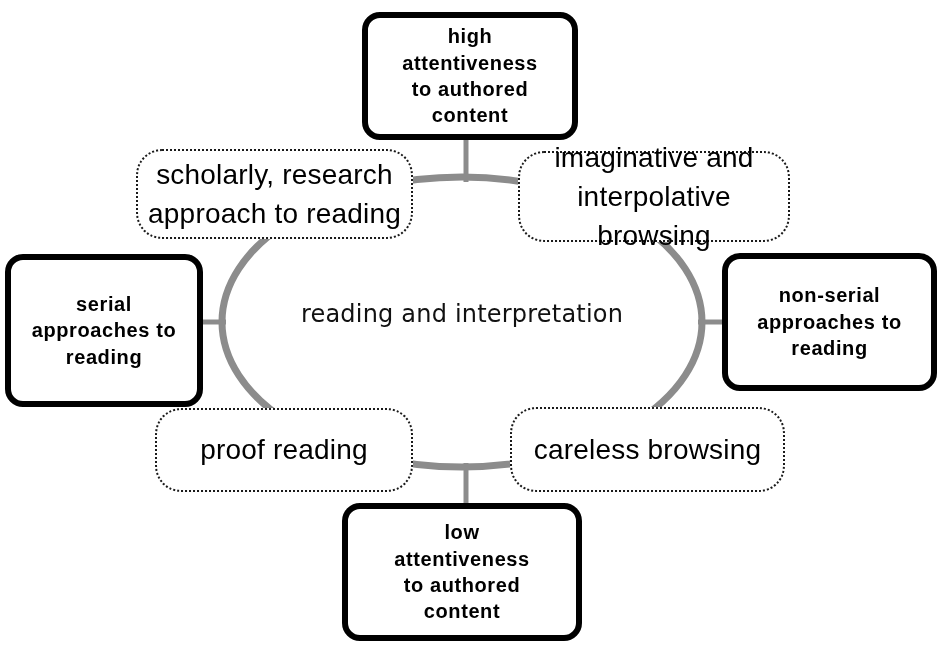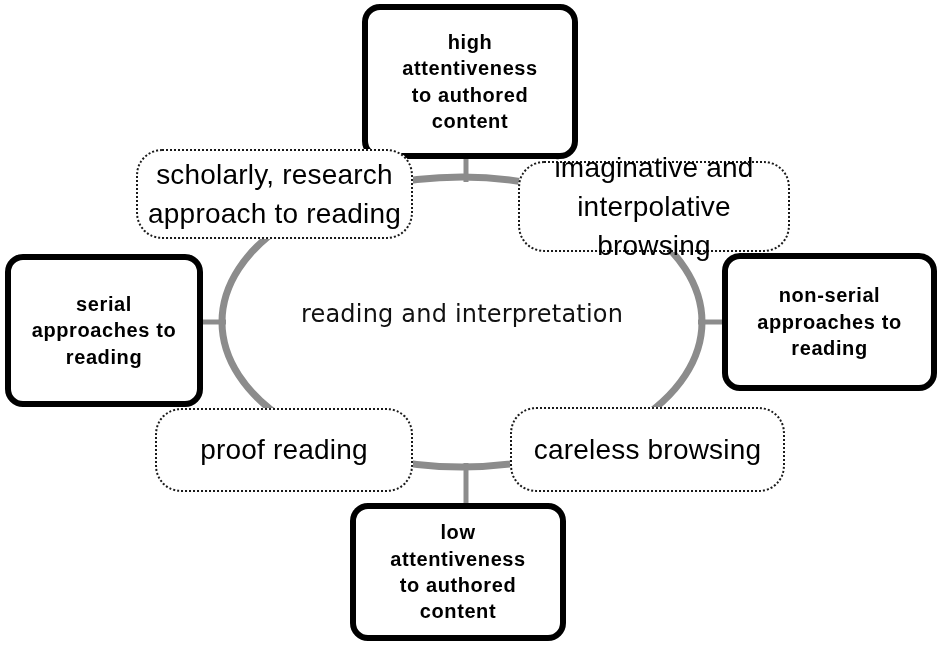--- a/index.html
+++ b/index.html
@@ -68,26 +68,26 @@
     left: 262px;
     top: 300px;
     width: 400px;
     text-align: center;
     font-family: "DejaVu Sans", sans-serif;
     font-size: 24px;
     color: #111111;
     letter-spacing: 0.2px;
   }
   
-  #node-top       { left: 362px; top: 4px;   width: 216px; height: 155px; }
-  #node-bottom    { left: 350px; top: 503px; width: 216px; height: 138px; }
+  #node-top       { left: 362px; top: 12px;   width: 216px; height: 128px; }
+  #node-bottom    { left: 342px; top: 503px; width: 240px; height: 138px; }
   #node-left      { left: 5px;   top: 254px; width: 198px; height: 153px; }
   #node-right     { left: 722px; top: 253px; width: 215px; height: 138px; }
   #node-q-tl      { left: 136px; top: 149px; width: 277px; height: 90px; }
-  #node-q-tr      { left: 518px; top: 161px; width: 272px; height: 91px; }
+  #node-q-tr      { left: 518px; top: 151px; width: 272px; height: 91px; }
   #node-q-bl      { left: 155px; top: 408px; width: 258px; height: 84px; }
   #node-q-br      { left: 510px; top: 407px; width: 275px; height: 85px; }
 </style>
 </head>
 <body>
 
 <div id="diagram-root">
 
   <svg class="layer" viewBox="0 0 944 653" aria-hidden="true">
     <ellipse cx="462" cy="322" rx="240" ry="145" fill="none" stroke="#8c8c8c" stroke-width="7"></ellipse>

